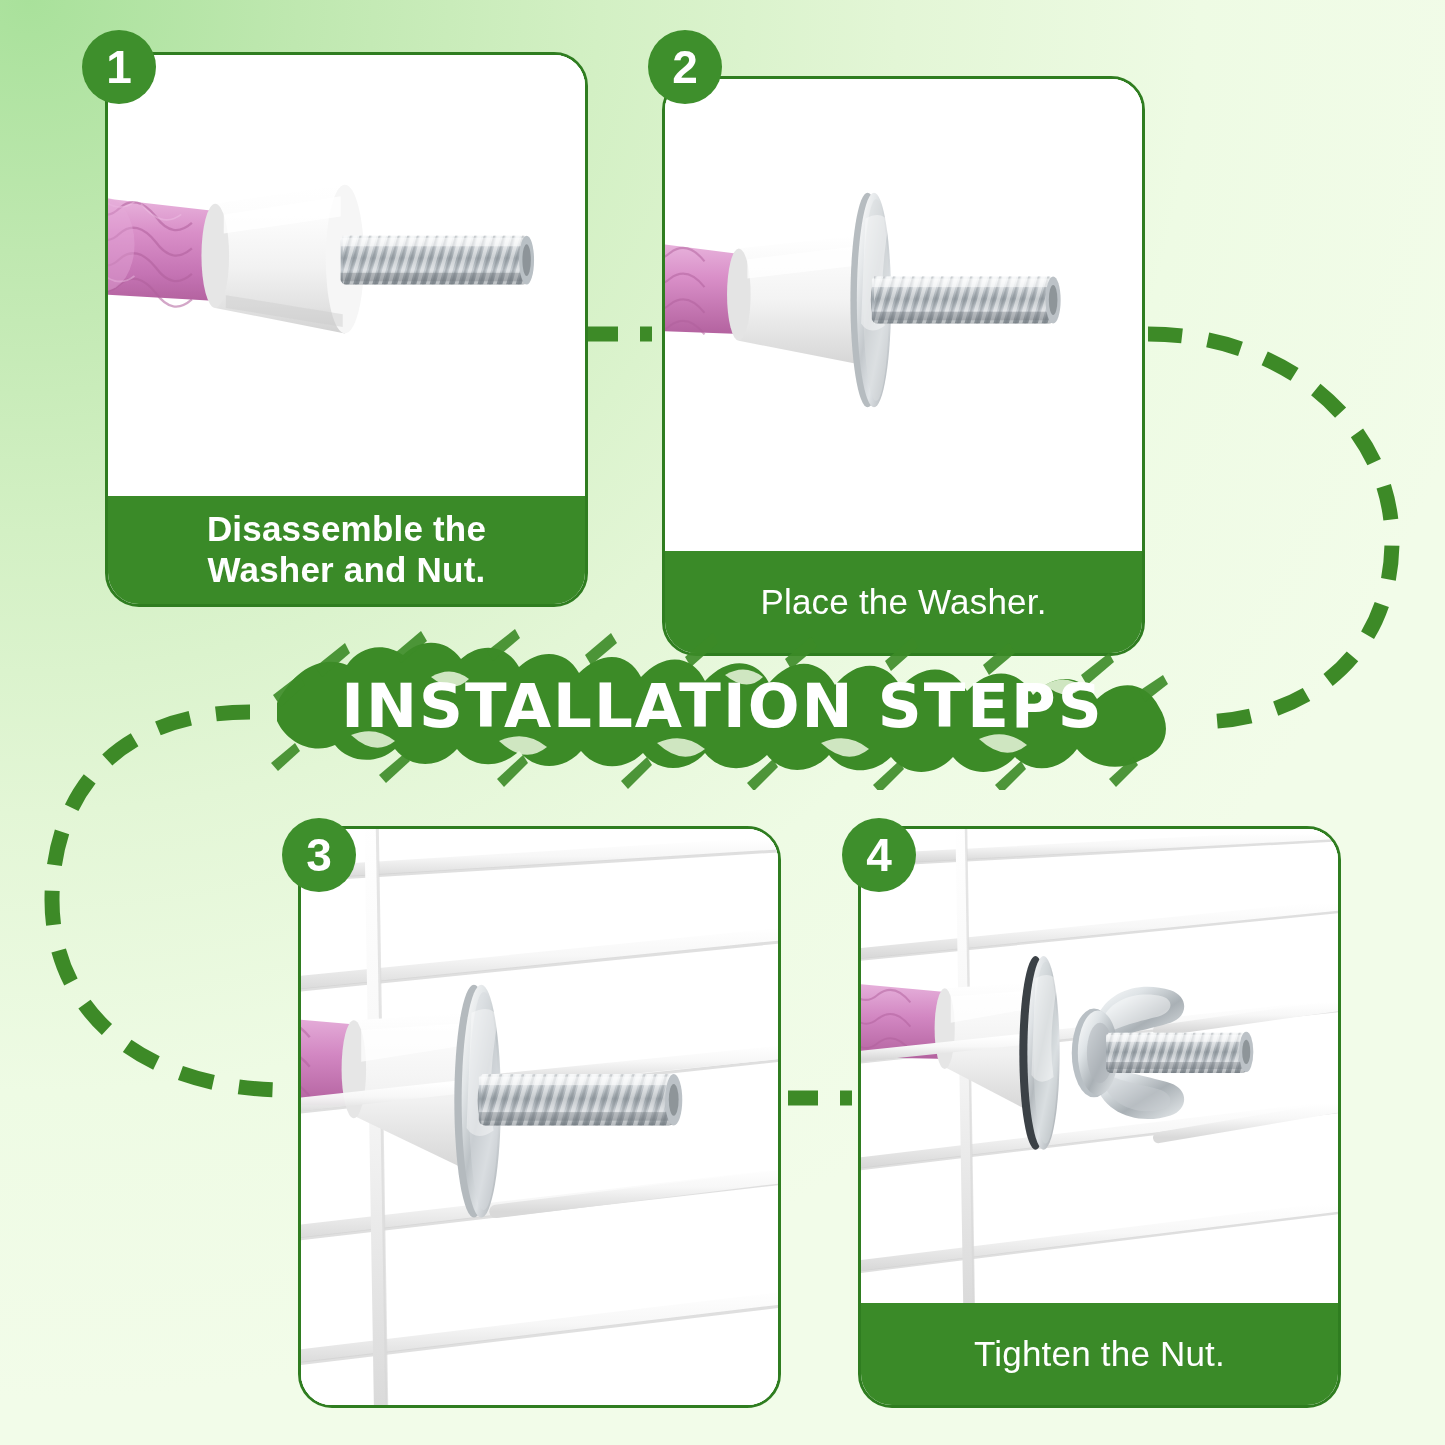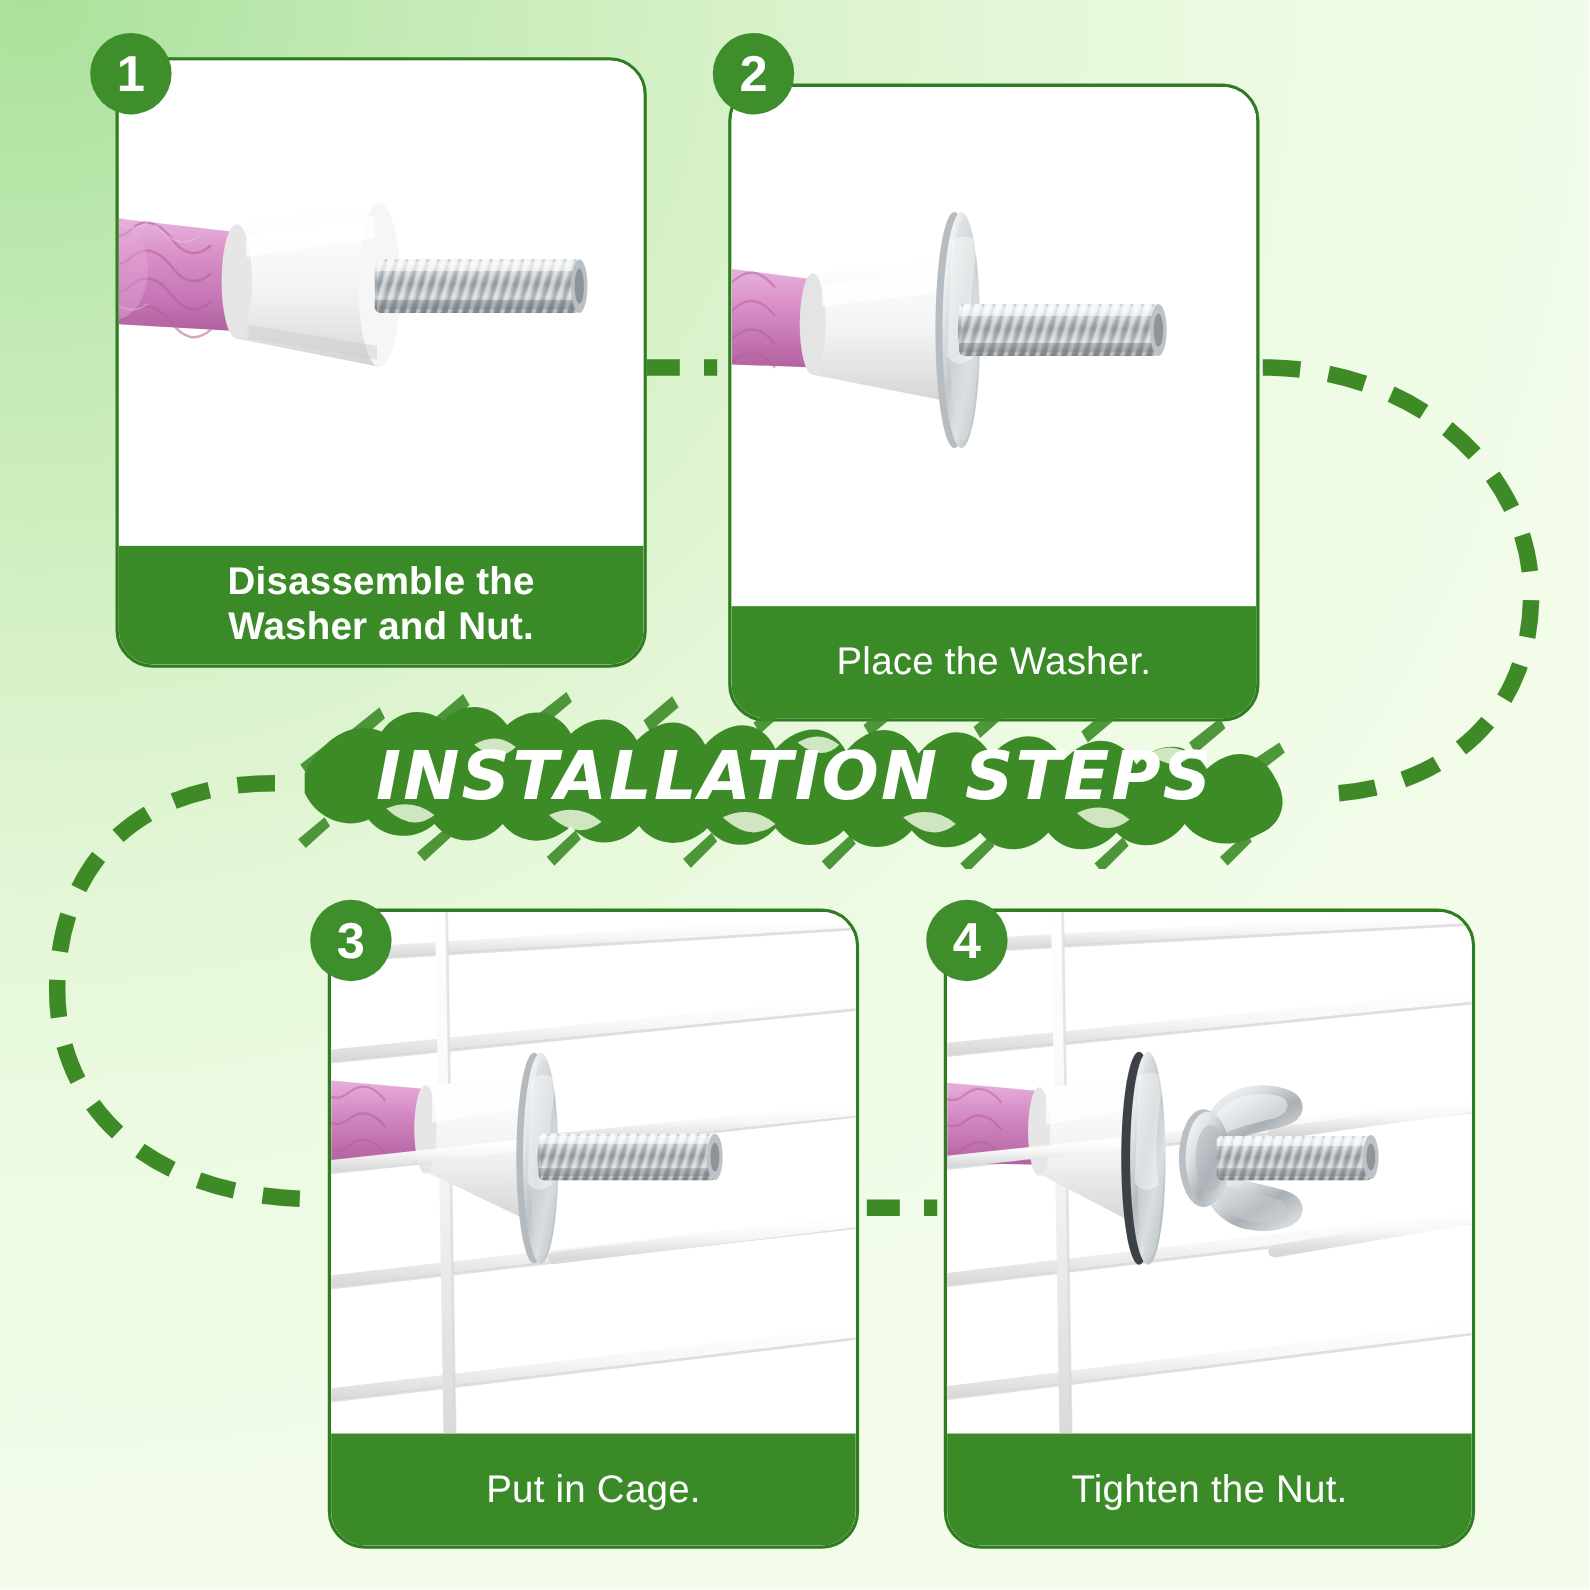--- a/index.html
+++ b/index.html
@@ -87,21 +87,20 @@
   .banner {
     position: absolute;
     z-index: 4;
     left: 255px;
     top: 625px;
     width: 935px;
     height: 165px;
     display: flex;
     align-items: center;
     justify-content: center;
-    font-style: italic;
   }
   .banner svg { position: absolute; left: 0; top: 0; }
   .banner-text {
     position: relative;
     z-index: 2;
     color: #ffffff;
     font-family: "DejaVu Sans", sans-serif;
     font-size: 61px;
     font-weight: 700;
     letter-spacing: 2px;
@@ -430,21 +429,20 @@
         <g>
           <rect x="192" y="200" width="160" height="42" rx="5" fill="url(#s3bolt)"></rect>
           <rect x="194" y="200" width="156" height="42" fill="url(#s3thread)" opacity=".6"></rect>
           <rect x="192" y="202" width="160" height="7" fill="#ffffff" opacity=".55"></rect>
           <rect x="192" y="231" width="160" height="7" fill="#5f676d" opacity=".3"></rect>
           <ellipse cx="351" cy="221" rx="7" ry="21" fill="#bcc2c7"></ellipse>
           <ellipse cx="351" cy="221" rx="4" ry="13" fill="#8e9599"></ellipse>
         </g>
       </svg>
     </div>
-    <div class="card-caption" style="height:102px; font-size:35px;">Put in Cage.</div>
   </div>
   <div class="badge" style="left:282px; top:818px;">
     <span>3</span>
   </div>
 
   <div class="card" style="left:858px; top:826px; width:483px; height:582px;">
     <div class="card-photo">
       <svg class="photo-svg" viewBox="0 0 483 470" xmlns="http://www.w3.org/2000/svg" preserveAspectRatio="xMidYMid slice">
         <defs>
           <linearGradient id="s4bar" x1="0" y1="0" x2="0" y2="1">

